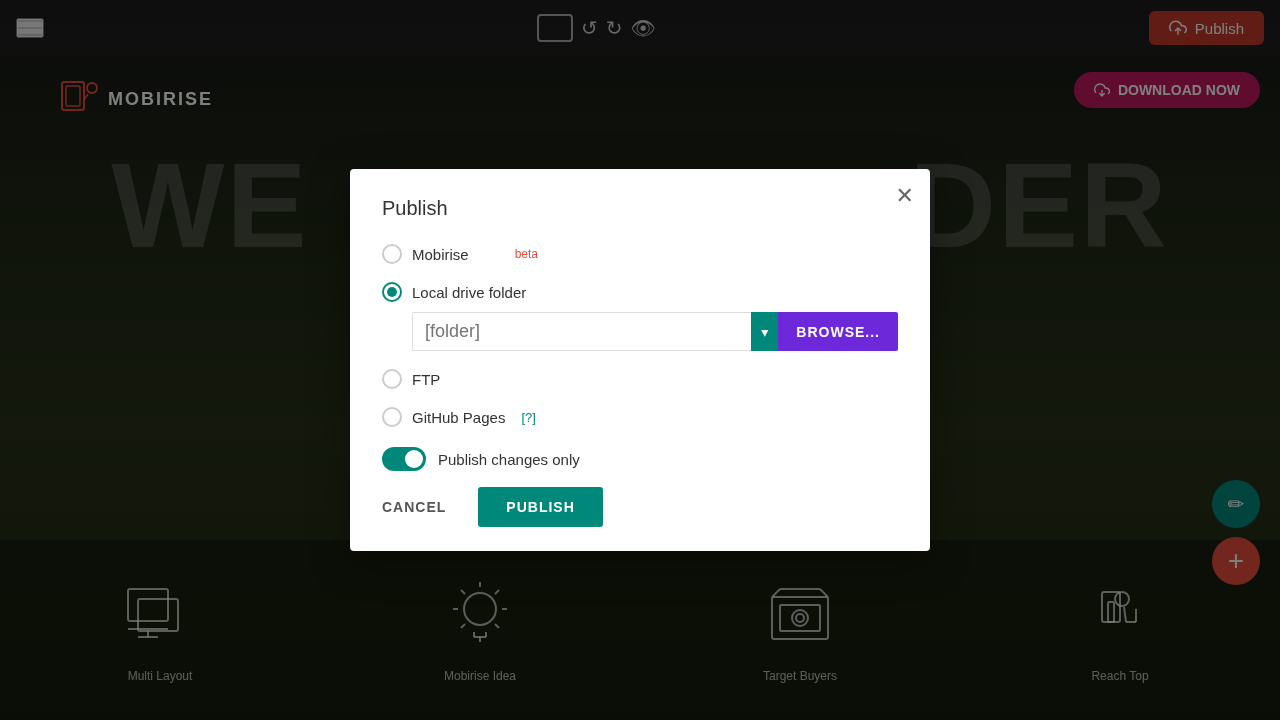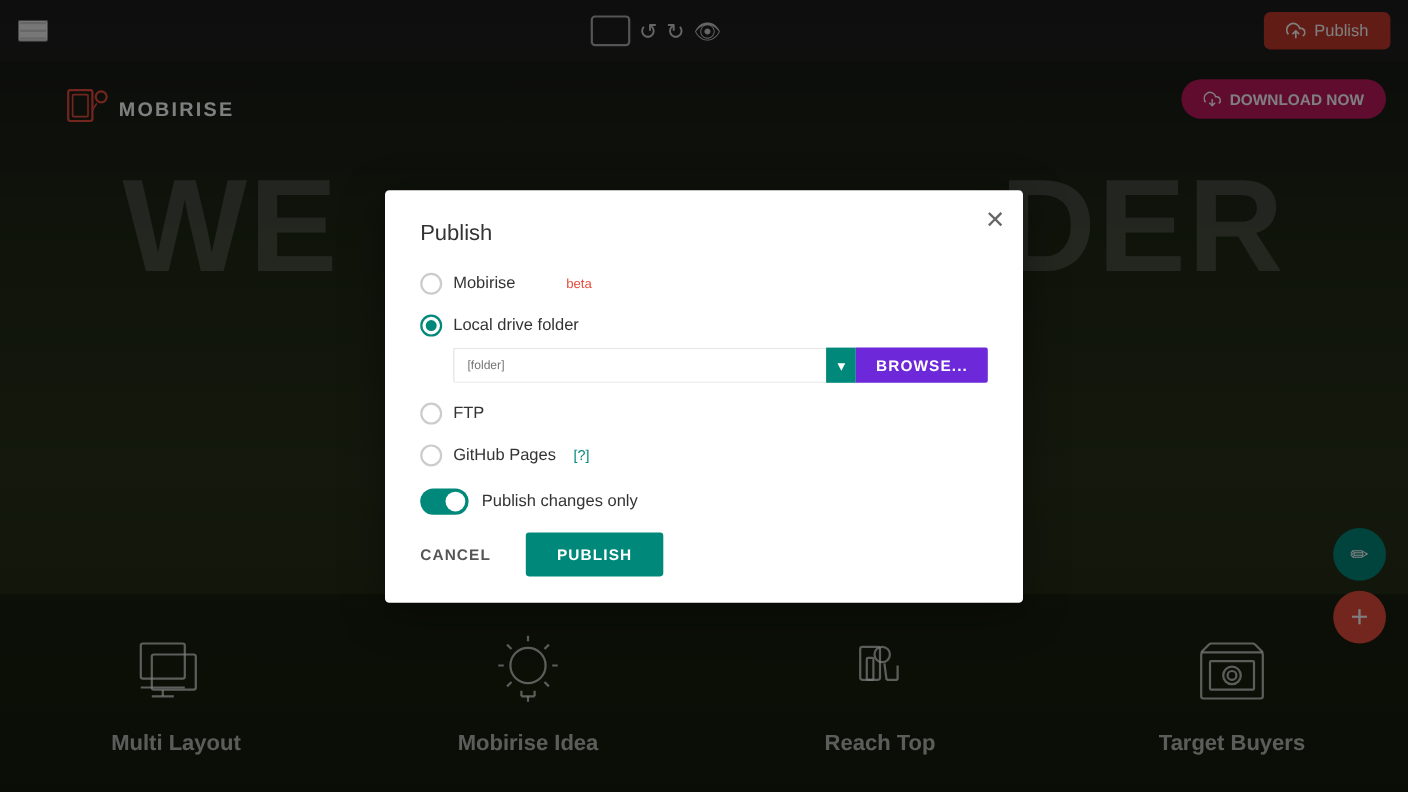--- a/index.html
+++ b/index.html
@@ -81,21 +81,21 @@
     .bottom-icons {
       position: absolute; bottom: 0; left: 0; right: 0; height: 180px;
       display: flex; align-items: center; justify-content: center; gap: 0;
       background: rgba(0,0,0,0.3);
     }
     .icon-item {
       flex: 1; display: flex; flex-direction: column; align-items: center; gap: 12px;
       color: rgba(255,255,255,0.7);
     }
     .icon-svg { width: 80px; height: 80px; }
-    .icon-label { font-size: 20px; font-weight: bold; }
+    .icon-label { font-size: 12px; }
 
     
     .modal-overlay {
       position: absolute; inset: 0;
       background: rgba(0,0,0,0.5);
       z-index: 100;
       display: flex; align-items: center; justify-content: center;
     }
 
     
@@ -130,21 +130,21 @@
     }
     .radio-label { font-size: 15px; color: #333; }
     .beta-tag { color: #e74c3c; font-size: 12px; margin-left: 4px; padding-left: 32px; }
 
     
     .folder-row {
       display: flex; gap: 0; margin-top: 10px; margin-left: 30px;
     }
     .folder-input {
       flex: 1; border: 1px solid #ddd; border-right: none;
-      padding: 8px 12px; font-size: 11px; color: #999;
+      padding: 8px 12px; font-size: 18px; color: #999;
       outline: none; border-radius: 2px 0 0 2px;
     }
     .folder-dropdown {
       background: #00897b; border: none; color: white; padding: 0 10px;
       cursor: pointer; font-size: 14px;
     }
     .browse-btn {
       background: #6d28d9; color: white; border: none;
       padding: 8px 18px; font-size: 14px; cursor: pointer;
       border-radius: 0 2px 2px 0; font-weight: bold;
@@ -288,41 +288,41 @@
         <line x1="34" y1="55" x2="34" y2="60"></line>
         <line x1="46" y1="55" x2="46" y2="60"></line>
         <line x1="34" y1="60" x2="46" y2="60"></line>
         <line x1="40" y1="60" x2="40" y2="65"></line>
       </svg>
       <span class="icon-label">Mobirise Idea</span>
     </div>
 
     <div class="icon-item">
       <svg class="icon-svg" viewBox="0 0 80 80" fill="none" stroke="rgba(255,255,255,0.7)" stroke-width="2">
-        <rect x="22" y="15" width="18" height="30" rx="2"></rect>
-        <rect x="28" y="25" width="6" height="20" rx="1"></rect>
-        <circle cx="42" cy="22" r="7"></circle>
-        <line x1="44" y1="30" x2="46" y2="45"></line>
-        <line x1="46" y1="45" x2="56" y2="45"></line>
-        <line x1="56" y1="32" x2="56" y2="45"></line>
-      </svg>
-      <span class="icon-label">Reach Top</span>
-    </div>
-
-    <div class="icon-item">
-      <svg class="icon-svg" viewBox="0 0 80 80" fill="none" stroke="rgba(255,255,255,0.7)" stroke-width="2">
         <rect x="12" y="20" width="56" height="42" rx="2"></rect>
         <rect x="20" y="28" width="40" height="26" rx="1"></rect>
         <circle cx="40" cy="41" r="8"></circle>
         <circle cx="40" cy="41" r="4"></circle>
         <line x1="12" y1="20" x2="20" y2="12"></line>
         <line x1="68" y1="20" x2="60" y2="12"></line>
         <line x1="20" y1="12" x2="60" y2="12"></line>
       </svg>
       <span class="icon-label">Target Buyers</span>
+    </div>
+
+    <div class="icon-item">
+      <svg class="icon-svg" viewBox="0 0 80 80" fill="none" stroke="rgba(255,255,255,0.7)" stroke-width="2">
+        <rect x="22" y="15" width="18" height="30" rx="2"></rect>
+        <rect x="28" y="25" width="6" height="20" rx="1"></rect>
+        <circle cx="42" cy="22" r="7"></circle>
+        <line x1="44" y1="30" x2="46" y2="45"></line>
+        <line x1="46" y1="45" x2="56" y2="45"></line>
+        <line x1="56" y1="32" x2="56" y2="45"></line>
+      </svg>
+      <span class="icon-label">Reach Top</span>
     </div>
   </div>
 
   <button class="fab-edit">
     <span>✏</span>
   </button>
   <button class="fab-add">
     <span>+</span>
   </button>
 </div>

